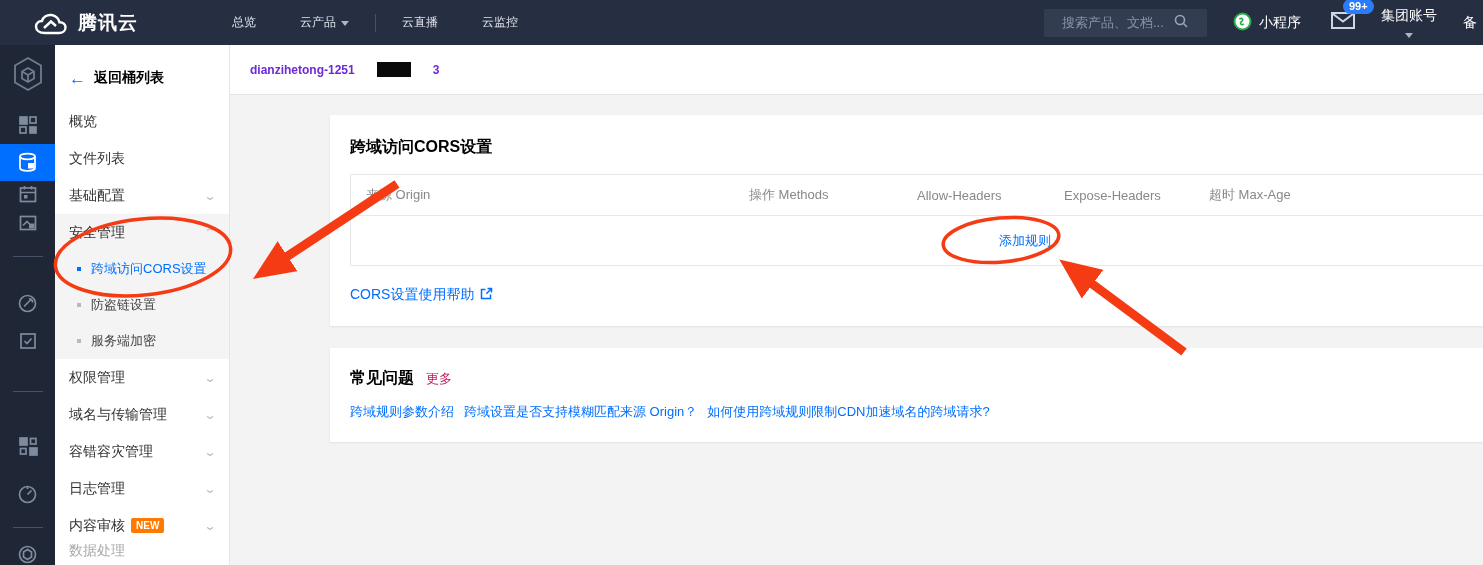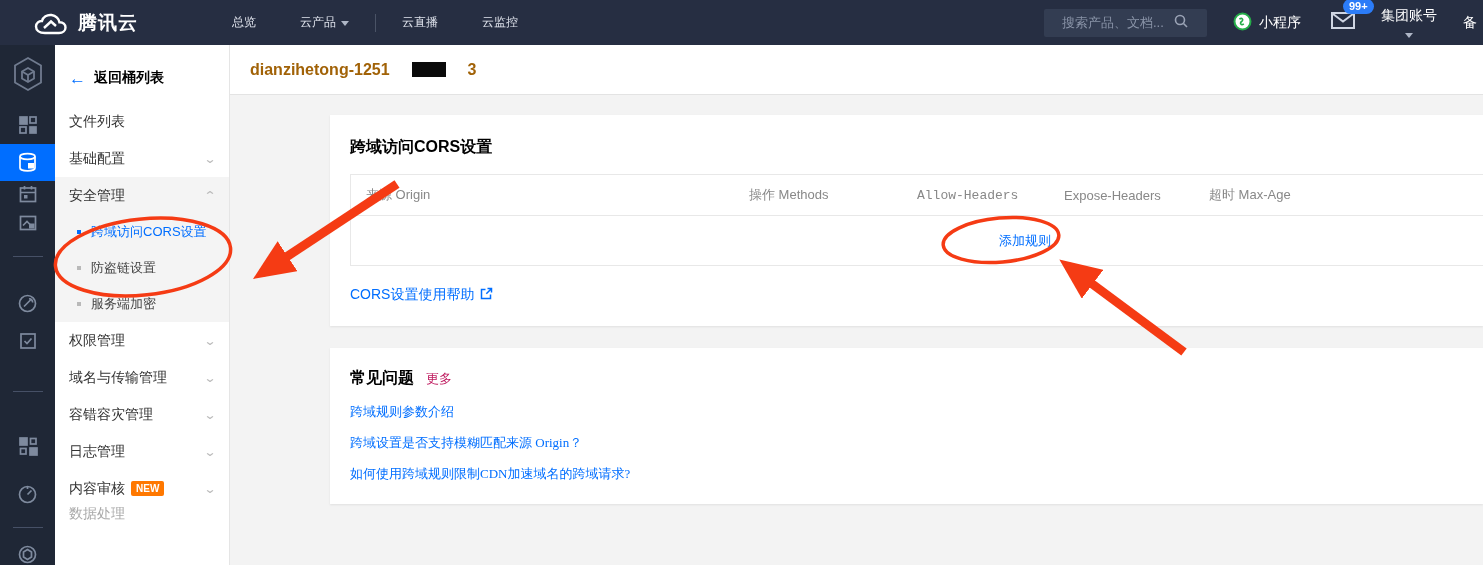--- a/index.html
+++ b/index.html
@@ -53,42 +53,42 @@
   .sub-bullet { width:4px; height:4px; background:#b9b9b9; margin-right:10px; flex:0 0 auto; }
   .sub-item.active { color:#006eff; }
   .sub-item.active .sub-bullet { background:#006eff; }
   .new-badge { background:#ff7800; color:#fff; font-size:10px; font-weight:bold;
     padding:1px 5px; border-radius:2px; margin-left:6px; line-height:13px; }
 
   
   .main { position:absolute; left:230px; top:45px; width:1253px; height:520px; background:#f3f3f3; }
   .title-bar { height:50px; background:#fff; border-bottom:1px solid #e3e3e3;
     display:flex; align-items:center; padding-left:20px; }
-  .bucket-title { font-size:16px; font-weight:bold; color:#a16207; display:flex; align-items:center; gap:22px; }
+  .bucket-title { font-size:12px; font-weight:bold; color:#6d28d9; display:flex; align-items:center; gap:22px; }
   .redact-box { display:inline-block; width:34px; height:15px; background:#0a0a0a; }
 
   .content { padding:20px 0 0 100px; }
   .card { background:#fff; box-shadow:0 1px 2px rgba(0,0,0,0.08); }
   .card1 { padding:22px 0 22px 20px; }
   .card-title { font-size:16px; font-weight:bold; color:#000; }
 
   .cors-table { margin-top:16px; border:1px solid #e8e8e8; border-right:none; }
   .t-head { display:flex; height:41px; align-items:center; border-bottom:1px solid #e8e8e8; }
   .t-cell { font-size:13px; color:#888; padding-left:15px; }
-  .c1 { width:383px; } .c2 { width:168px; } .c3 { width:147px;font-family:Liberation Mono, monospace; } .c4 { width:145px; } .c5 { flex:1; }
+  .c1 { width:383px; } .c2 { width:168px; } .c3 { width:147px; } .c4 { width:145px; } .c5 { flex:1; }
   .t-row { position:relative; height:49px; }
   .add-rule { position:absolute; left:648px; top:16px; font-size:13px; color:#006eff; cursor:pointer; }
 
   .help-link { margin-top:20px; display:flex; align-items:center; gap:6px;
     color:#006eff; font-size:14px; cursor:pointer; width:fit-content; }
 
   .card2 { margin-top:22px; padding:20px 0 24px 20px; }
   .faq-head { display:flex; align-items:baseline; gap:12px; }
   .more-link { color:#be185d; font-size:13px; cursor:pointer; }
-  .faq-links { margin-top:16px; display:flex; flex-direction:column; gap:18px;font-family:Liberation Serif, serif; }
+  .faq-links { margin-top:16px; display:flex; flex-direction:row; gap:10px; }
   .faq-link { color:#006eff; font-size:13px; line-height:13px; cursor:pointer; width:fit-content; }
 
   
   .overlay { position:absolute; left:0; top:0; width:1483px; height:565px;
     pointer-events:none; z-index:99; }
 </style>
 </head>
 <body>
 
 <div class="topnav">
@@ -225,20 +225,23 @@
       <path d="M10.5 5.5 L14.5 8 V13 L10.5 15.5 L6.5 13 V8 Z"></path>
     </svg>
   </div>
 </div>
 
 <div class="sidebar">
   <div class="back-row">
     <span class="back-arrow">←</span>
     <span class="back-label">返回桶列表</span>
   </div>
+  <div class="menu-item">
+      <span>概览</span>
+    </div>
   <div class="menu-item">
       <span>文件列表</span>
     </div>
   <div class="menu-item">
       <span>基础配置</span>
       <span class="chev">⌄</span>
     </div>
   <div class="menu-group">
     <div class="menu-item">
         <span>安全管理</span>

